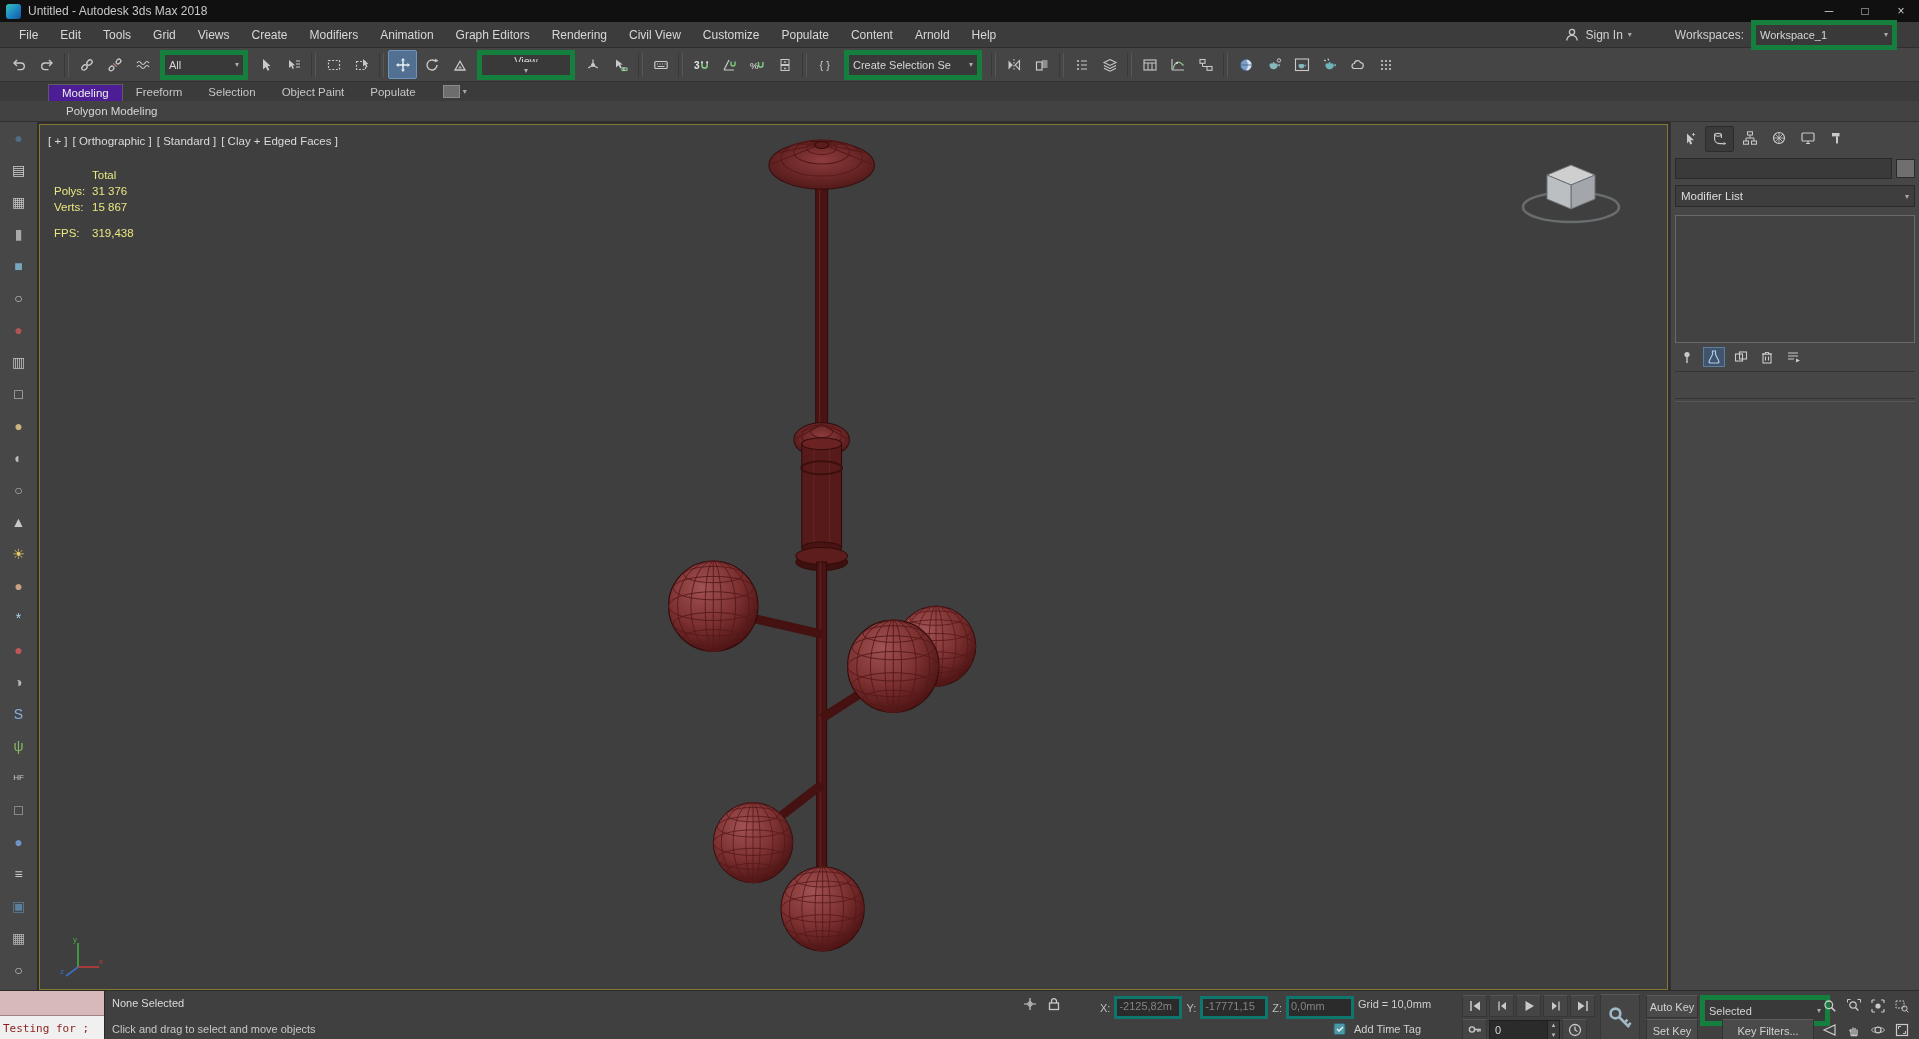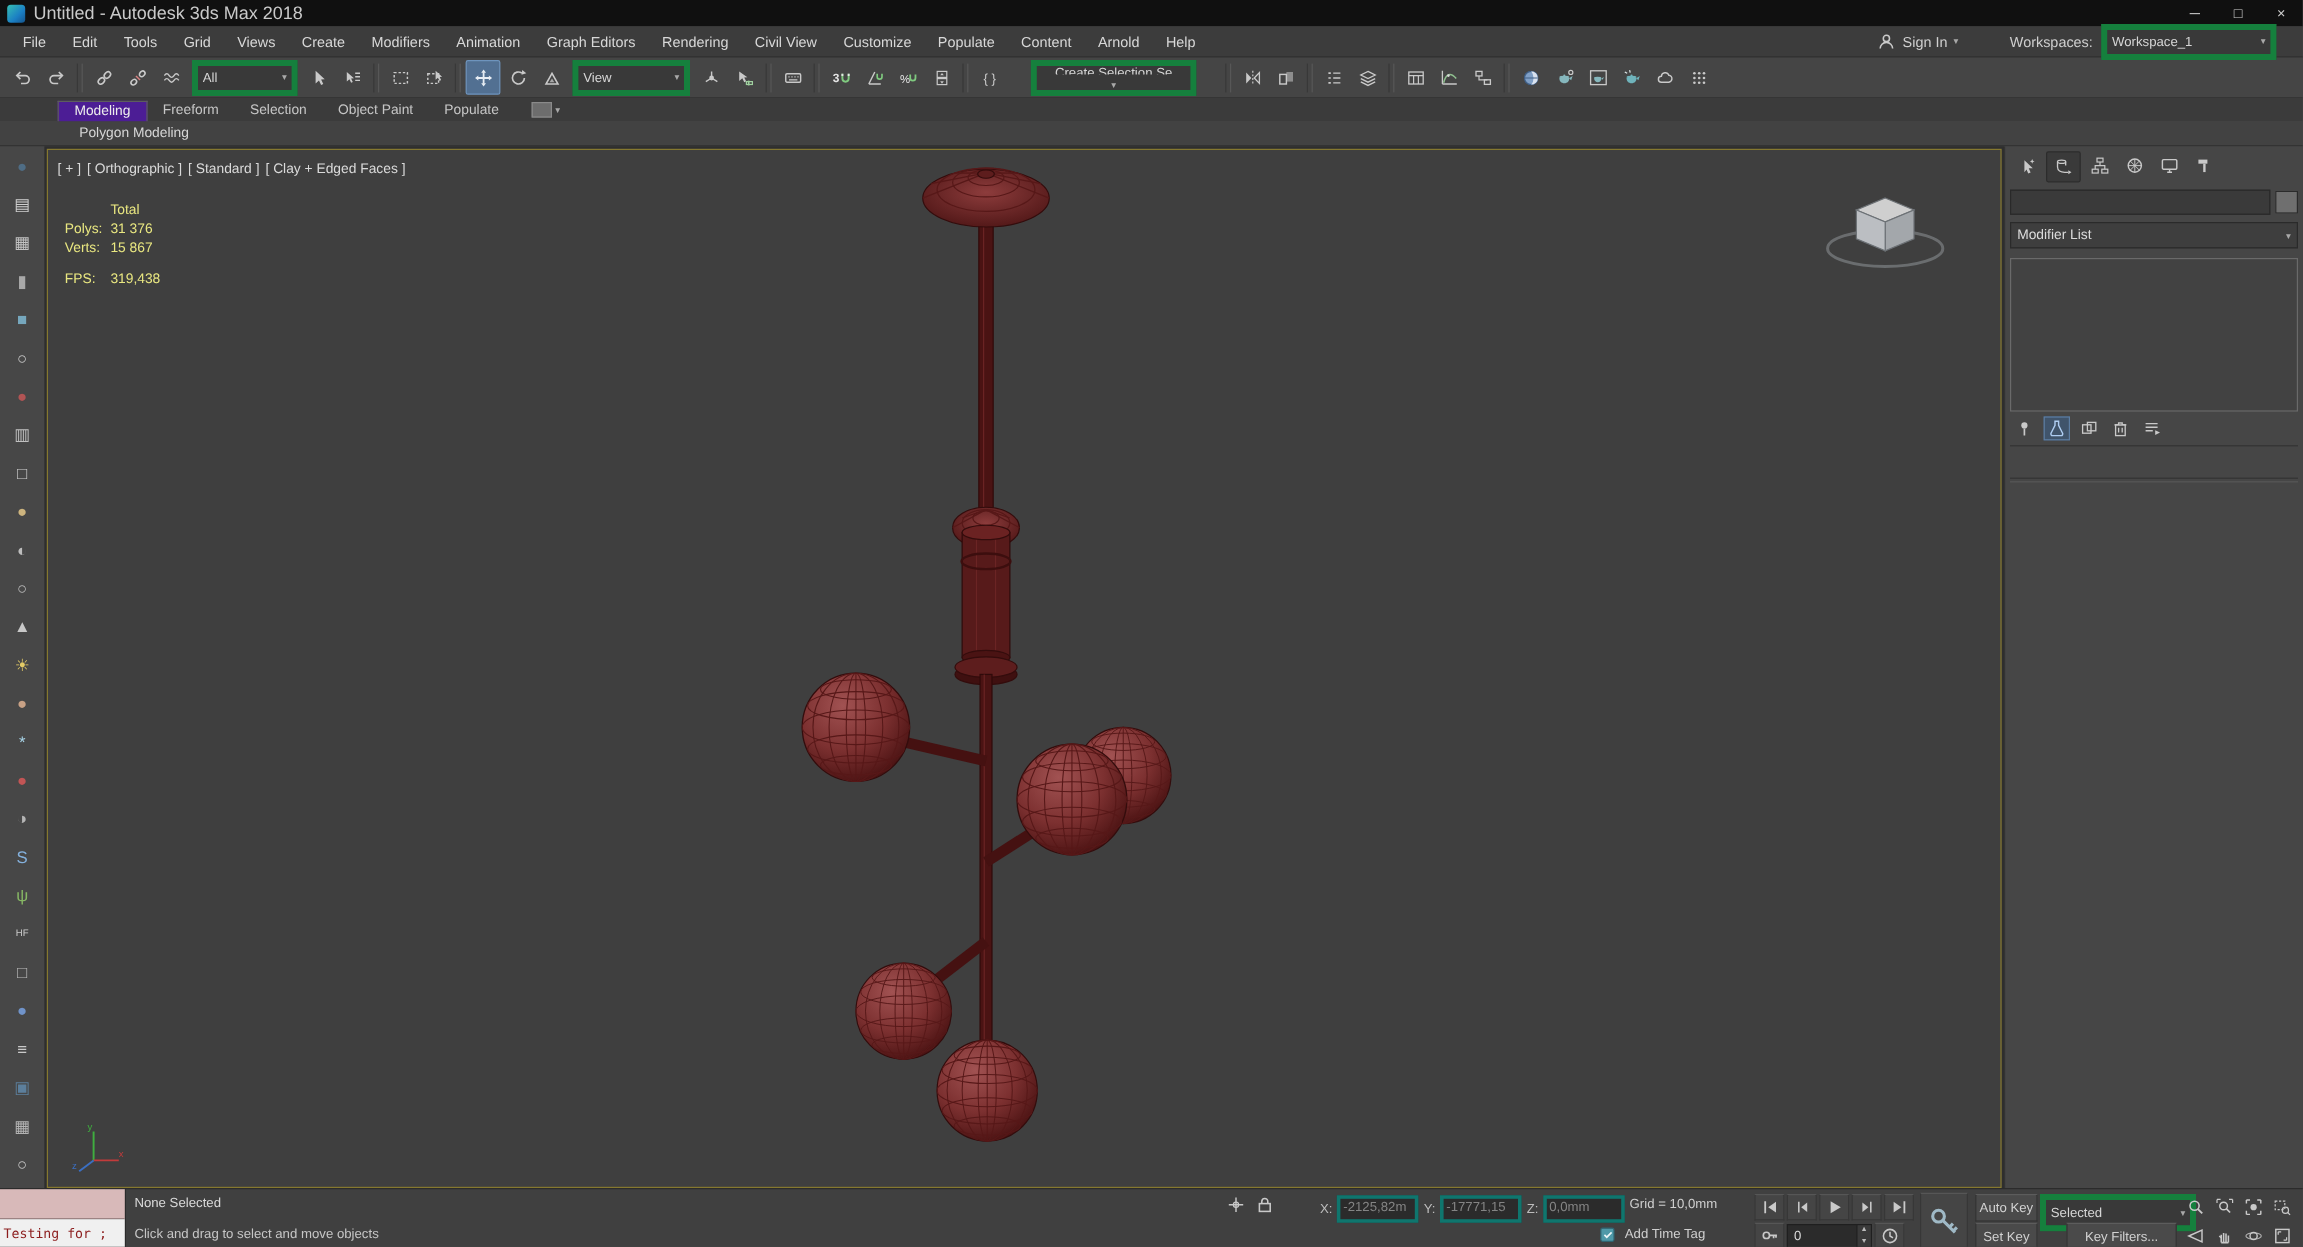--- a/index.html
+++ b/index.html
@@ -3,21 +3,21 @@
 <meta charset="utf-8">
 <style>
   html,body{margin:0;padding:0}
   body{width:1919px;height:1039px;overflow:hidden;background:#474747;
        font-family:"Liberation Sans",sans-serif;color:#d4d4d4;position:relative;font-size:12px}
 
   
   .titlebar{height:22px;background:#101010;display:flex;align-items:center;padding-left:6px}
   .app-icon{width:15px;height:15px;border-radius:3px;flex:none;
             background:linear-gradient(135deg,#36c0b4,#1b7fc4 60%,#15558e);margin-right:7px}
-  .title-text{font-size:15px;color:#c9c9c9}
+  .title-text{font-size:12px;color:#c9c9c9}
   .win-btns{margin-left:auto;display:flex;height:100%}
   .win-btn{width:36px;display:flex;align-items:center;justify-content:center;font-size:12px;color:#cfcfcf}
 
   
   .menubar{height:25px;background:#3c3c3c;border-bottom:1px solid #2d2d2d;display:flex;align-items:center;padding-left:8px}
   .menu-items{display:flex;height:100%}
   .menu-item{padding:0 11px;height:100%;display:flex;align-items:center;color:#d8d8d8}
   .menu-right{margin-left:auto;display:flex;align-items:center;gap:7px;padding-right:22px}
   .signin{display:flex;align-items:center;gap:5px;color:#d0d0d0}
   .ws-label{color:#cfcfcf;margin-left:36px}
@@ -239,21 +239,21 @@
         <path d="M13 8a5 5 0 1 1-2-4" fill="none" stroke="#c9c9c9" stroke-width="1.4"></path>
         <polygon points="11.2,1.4 14.6,4 10.6,5.2" fill="#c9c9c9"></polygon>
       </svg>
     </div>
     <div class="icon-cell">
       <svg width="16" height="16" viewBox="0 0 16 16">
         <polygon points="3,13 13,13 8,4.2" fill="none" stroke="#c9c9c9" stroke-width="1.3"></polygon>
         <polygon points="6,11.6 10,11.6 8,8.4" fill="#c9c9c9" opacity=".75"></polygon>
       </svg>
     </div>
-    <div class="combo" style="width: 80px; margin: 12px 3px;">
+    <div class="combo" style="width: 80px; margin: 12px 3px; flex-direction: column;">
       <span class="combo-text">View</span>
       <span class="caret">▾</span>
     </div>
     <div class="icon-cell">
       <svg width="16" height="16" viewBox="0 0 16 16">
         <circle cx="8" cy="8" r="2" fill="#c9c9c9"></circle>
         <path d="M8 8V2.5M8 8l-4.8 3M8 8l4.8 3" stroke="#c9c9c9" stroke-width="1.2"></path>
       </svg>
     </div>
     <div class="icon-cell">
@@ -297,21 +297,21 @@
         <rect x="4" y="8.5" width="8" height="5" fill="none" stroke="#c9c9c9"></rect>
         <polygon points="8,12.7 6.5,10.7 9.5,10.7" fill="#c9c9c9"></polygon>
       </svg>
     </div>
     <div class="tsep"></div>
     <div class="icon-cell">
       <svg width="16" height="16" viewBox="0 0 16 16">
         <text x="2.5" y="12" font-size="11" fill="#c9c9c9">{ }</text>
       </svg>
     </div>
-    <div class="combo" style="width: 120px; margin: 0px 20px; flex-direction: column;">
+    <div class="combo" style="width: 120px; margin: 0px 5px;">
       <span class="combo-text">Create Selection Se</span>
       <span class="caret">▾</span>
     </div>
     <div class="tsep"></div>
     <div class="icon-cell">
       <svg width="16" height="16" viewBox="0 0 16 16">
         <polygon points="2.5,12.5 6.8,8 2.5,3.5" fill="#c9c9c9"></polygon>
         <polygon points="13.5,12.5 9.2,8 13.5,3.5" fill="none" stroke="#c9c9c9" stroke-width="1.1"></polygon>
         <path d="M8 2v12" stroke="#c9c9c9" stroke-width="1" stroke-dasharray="1.6 1.4"></path>
       </svg>

